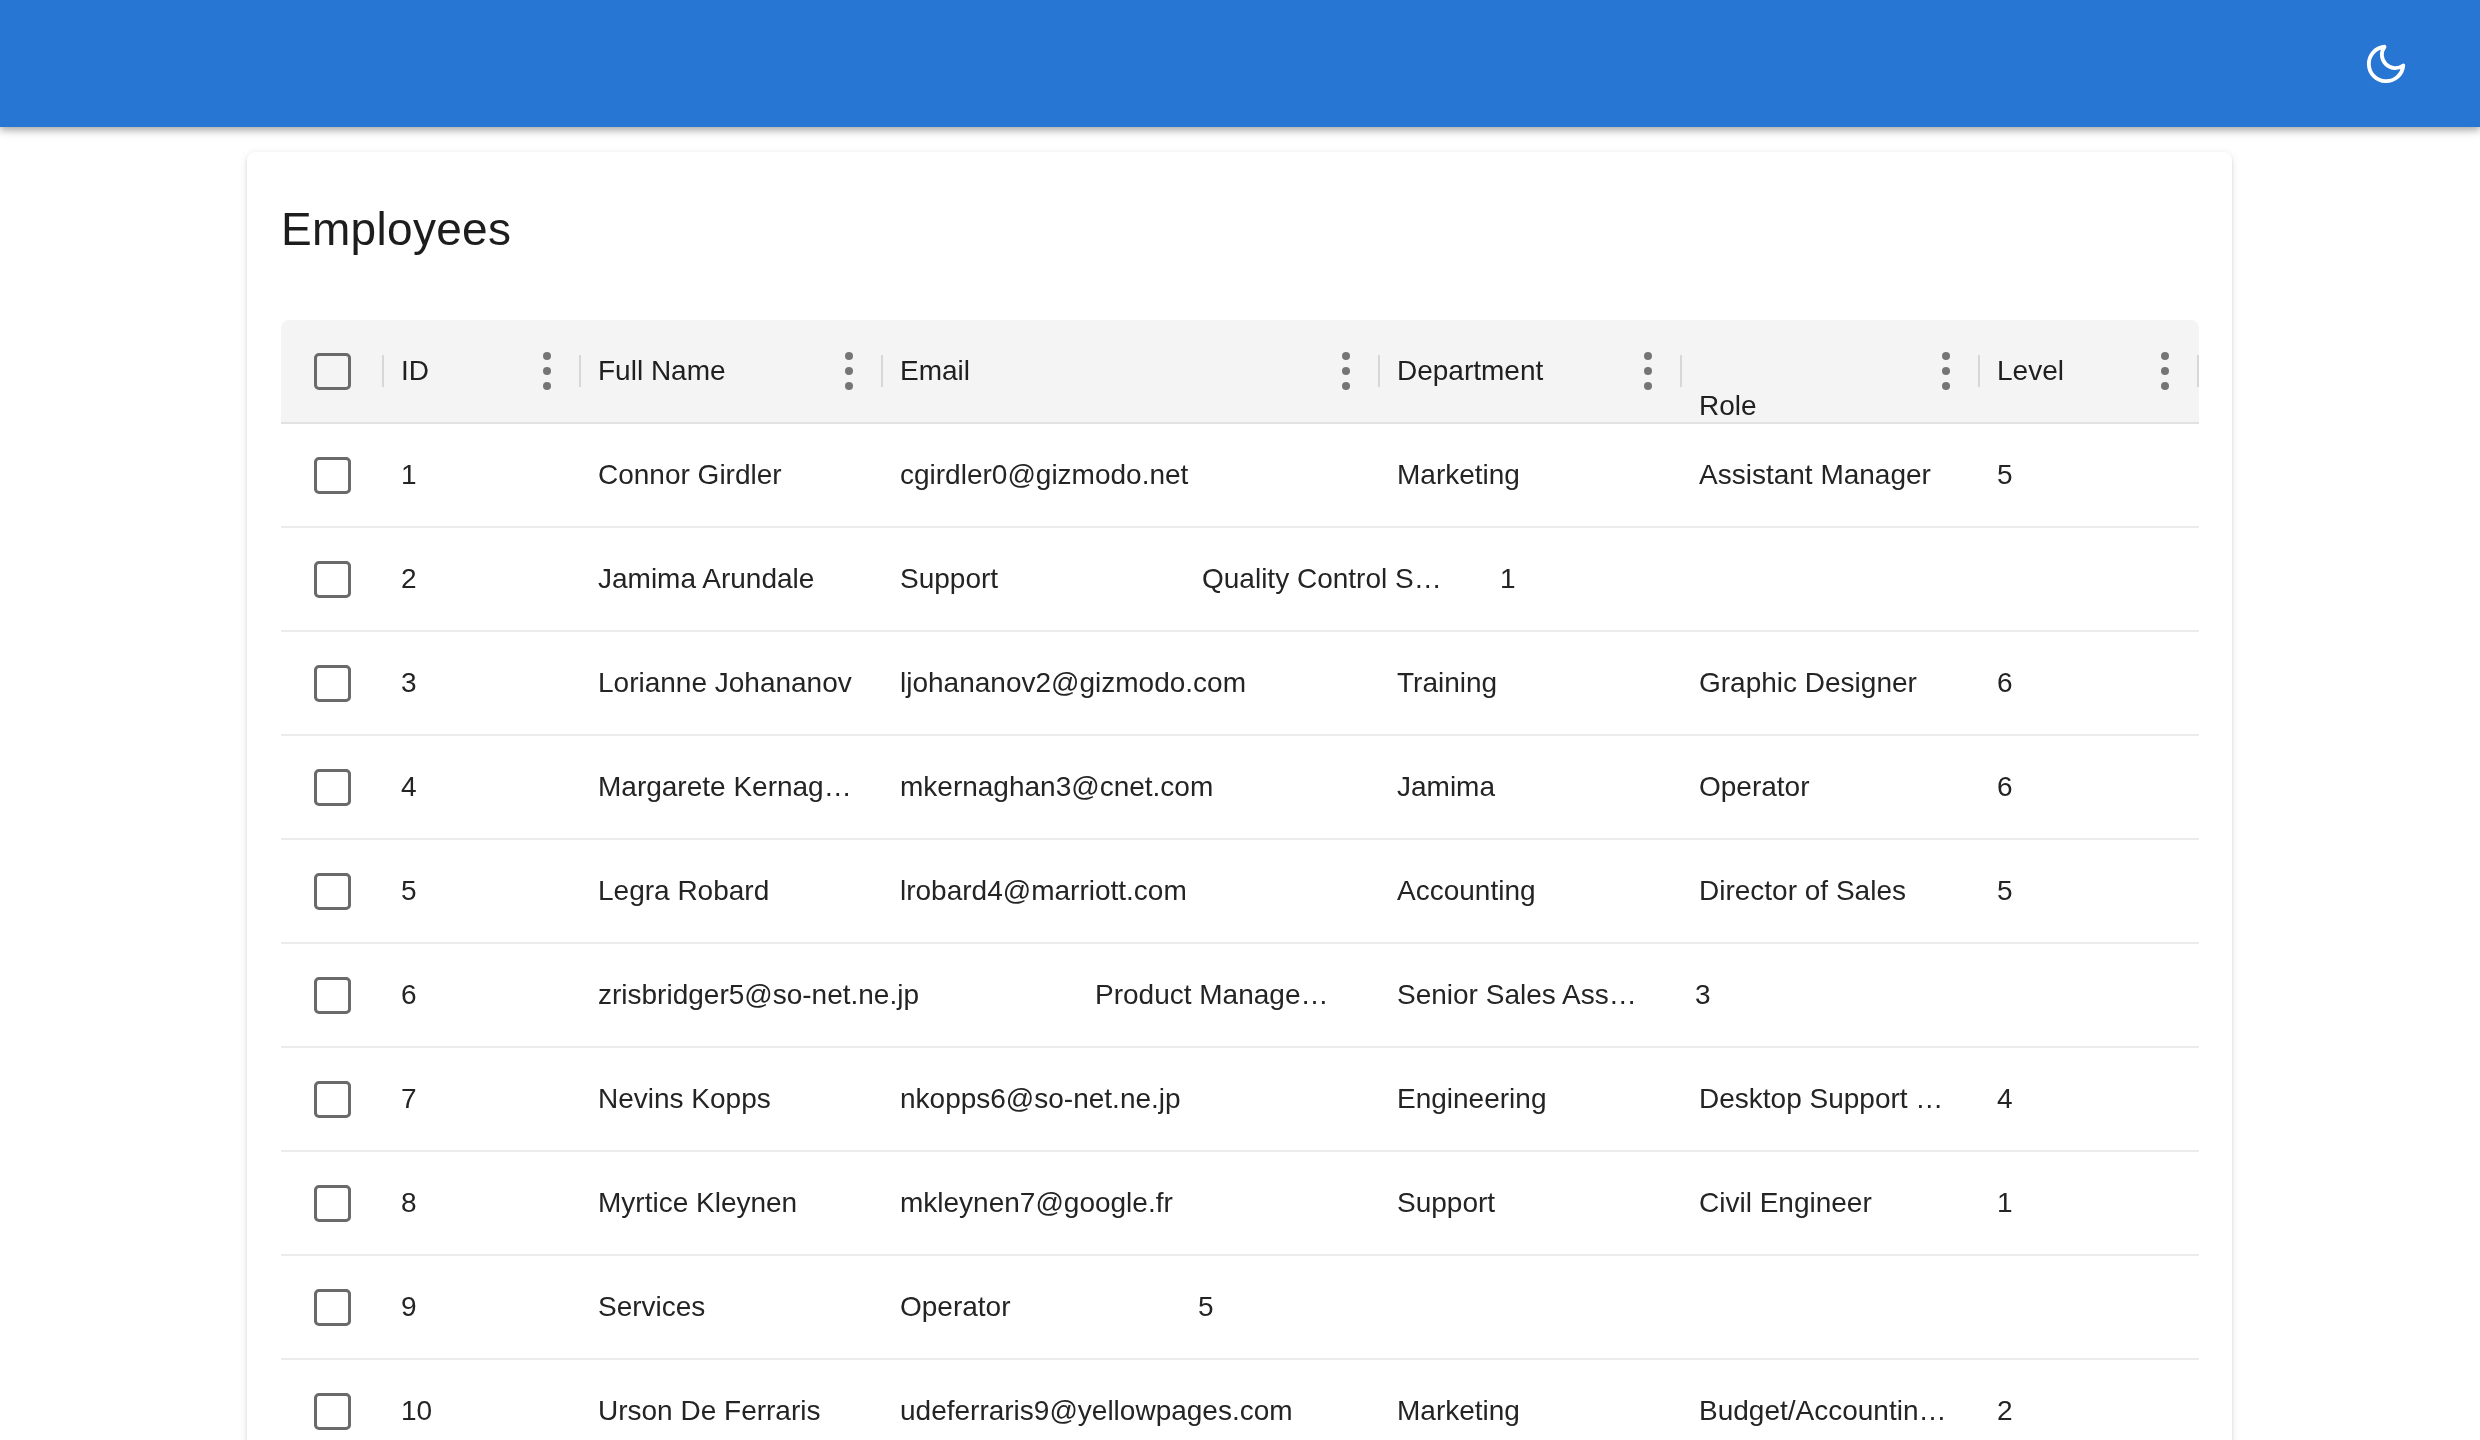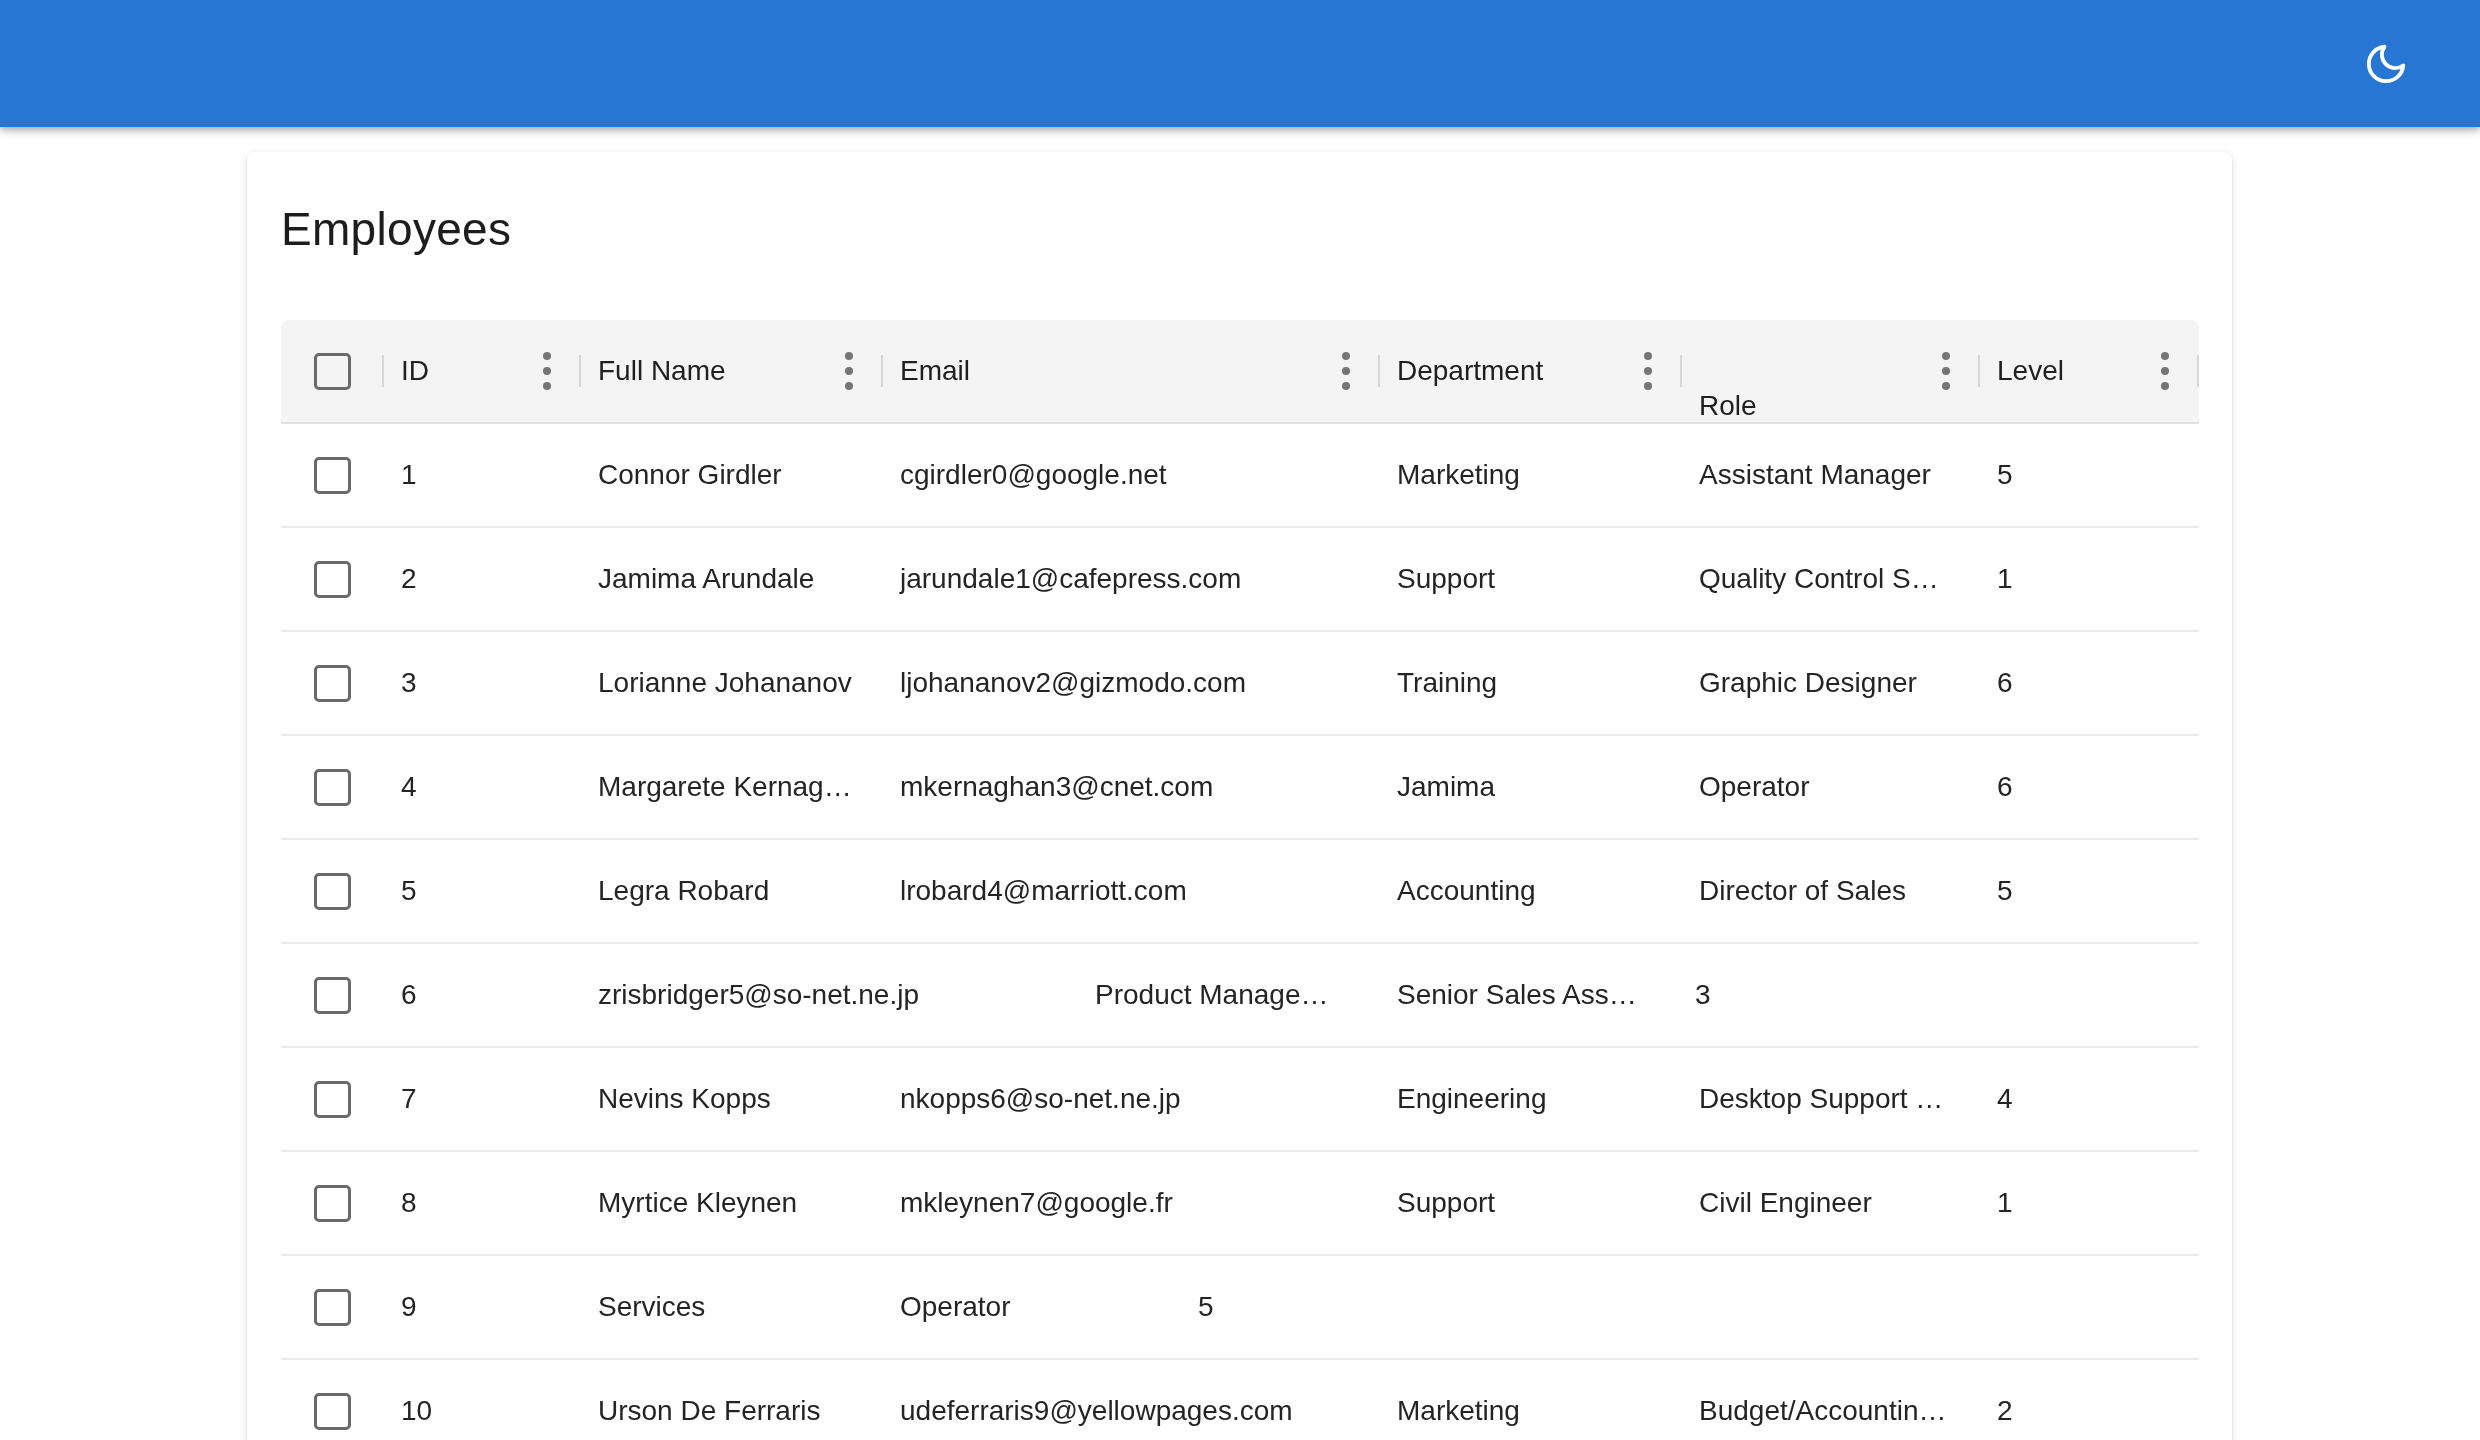--- a/index.html
+++ b/index.html
@@ -179,32 +179,31 @@
           <span class="sep"></span>
         </div>
       </div>
     <div id="grid-body">
         <div class="row">
           <div class="cell cb-col" style="width: 103px;">
             <span class="checkbox"></span>
           </div>
           <div class="cell" style="width: 197px;">1</div>
           <div class="cell" style="width: 302px;">Connor Girdler</div>
-          <div class="cell" style="width: 497px;">cgirdler0@google.net</div>
+          <div class="cell" style="width: 497px;">cgirdler0@gizmodo.net</div>
           <div class="cell" style="width: 302px;">Marketing</div>
           <div class="cell" style="width: 298px;">Assistant Manager</div>
           <div class="cell" style="width: 219px;">5</div>
         </div>
         <div class="row">
           <div class="cell cb-col" style="width: 103px;">
             <span class="checkbox"></span>
           </div>
           <div class="cell" style="width: 197px;">2</div>
           <div class="cell" style="width: 302px;">Jamima Arundale</div>
-          <div class="cell" style="width: 497px;">jarundale1@cafepress.com</div>
           <div class="cell" style="width: 302px;">Support</div>
           <div class="cell" style="width: 298px;">Quality Control S…</div>
           <div class="cell" style="width: 219px;">1</div>
         </div>
         <div class="row">
           <div class="cell cb-col" style="width: 103px;">
             <span class="checkbox"></span>
           </div>
           <div class="cell" style="width: 197px;">3</div>
           <div class="cell" style="width: 302px;">Lorianne Johananov</div>

